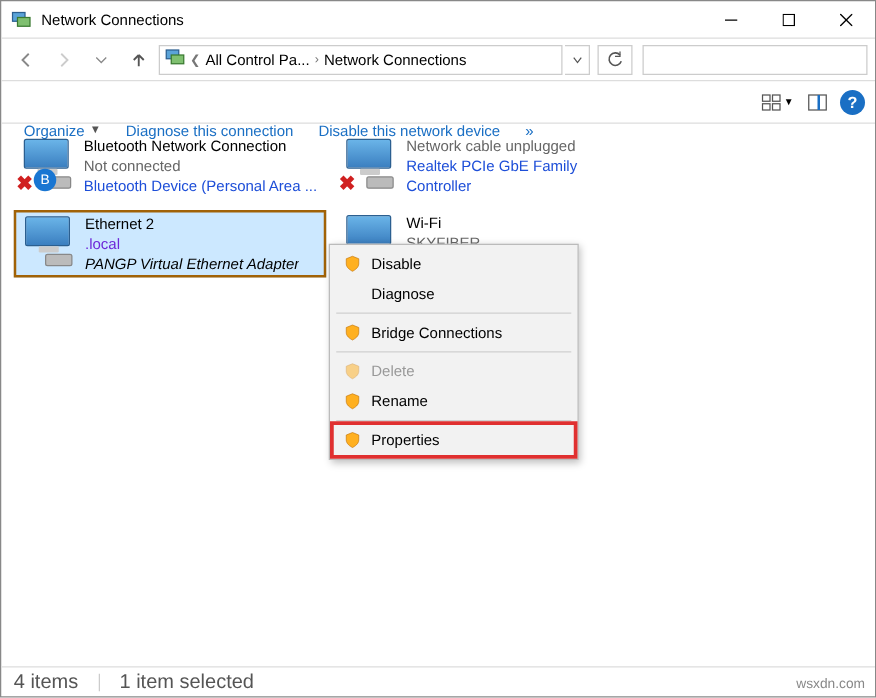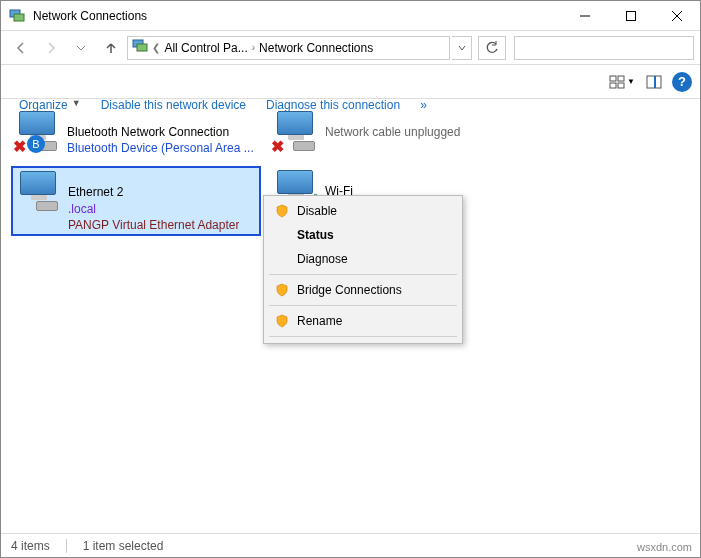--- a/index.html
+++ b/index.html
@@ -20,37 +20,37 @@
 .toolbar { height: 34px; display: flex; align-items: center; padding: 0 8px; border-bottom: 1px solid #ddd; font-size: 12px; }
 .tb-item { color: #1a6fc4; padding: 4px 10px; display: flex; align-items: flex-start; gap: 4px; margin-top: 46px; }
 .tb-item .arrow { font-size: 9px; color: #555; }
 .tb-right { margin-left: auto; display: flex; align-items: center; gap: 4px; }
 .view-btn { width: 28px; height: 24px; display: flex; align-items: center; justify-content: center; border: 1px solid transparent; }
 .help-btn { width: 20px; height: 20px; border-radius: 50%; background: #1a6fc4; color: #fff; display: flex; align-items: center; justify-content: center; font-size: 13px; font-weight: bold; }
 .content { position: relative; height: 430px; padding: 8px 10px; }
 .conn-grid { display: flex; flex-wrap: wrap; gap: 8px; }
 .conn { width: 250px; display: flex; gap: 6px; padding: 2px; }
 .conn.selected { background: #cce8ff; border: 1px solid #99d1ff; }
-.conn.highlighted { border: 2px solid #1d4ed8; padding: 1px; }
+.conn.highlighted { border: 2px solid #a16207; padding: 1px; }
 .conn-icon { width: 48px; height: 42px; position: relative; flex-shrink: 0; }
-.conn-text { font-size: 12px; line-height: 1.35; overflow: hidden; margin-top: 15px; }
+.conn-text { font-size: 12px; line-height: 1.35; overflow: hidden; }
 .conn-text .name { color: #000; }
 .conn-text .status { color: #666; }
 .conn-text .device { color: #1d4ed8; }
 .conn.selected .status, .conn.selected .device { color: #6d28d9; }
-.conn.highlighted .device { color: #7f1d1d; }
+.conn.highlighted .device { color: #000000; font-style: italic; }
 .ctx-menu { position: absolute; left: 262px; top: 96px; width: 200px; background: #f2f2f2; border: 1px solid #bbb; box-shadow: 2px 2px 6px rgba(0,0,0,0.25); padding: 3px; }
 .ctx-item { height: 24px; display: flex; align-items: center; padding: 0 8px; font-size: 12px; gap: 8px; }
 .ctx-item.bold { font-weight: bold; }
 .ctx-item.disabled { color: #999; }
 .ctx-item .shield { width: 14px; height: 14px; flex-shrink: 0; }
 .ctx-item .spacer { width: 14px; flex-shrink: 0; }
 .ctx-sep { height: 1px; background: #d0d0d0; margin: 3px 2px; }
 .ctx-item.highlighted { outline: 3px solid #e03030; outline-offset: 0; }
-.statusbar { position: absolute; bottom: 0; left: 0; right: 0; height: 24px; border-top: 1px solid #ddd; display: flex; align-items: center; padding: 0 10px; font-size: 12px; color: #555; gap: 16px; }
+.statusbar { position: absolute; bottom: 0; left: 0; right: 0; height: 24px; border-top: 1px solid #ddd; display: flex; align-items: center; padding: 0 10px; font-size: 16px; color: #555; gap: 16px; }
 .statusbar .divider { width: 1px; height: 14px; background: #ccc; }
 .watermark { position: absolute; bottom: 4px; right: 8px; font-size: 11px; color: #888; }
 
 .monitor { width: 36px; height: 24px; background: linear-gradient(#6ab4e8,#3b7fc0); border: 1px solid #2b5f90; border-radius: 2px; position: absolute; top: 2px; left: 6px; }
 .monitor::after { content:''; position:absolute; bottom:-6px; left:10px; width:16px; height:5px; background:#ccc; border-radius:1px; }
 .plug { position: absolute; bottom: 0; left: 22px; width: 22px; height: 10px; background: #bbb; border: 1px solid #888; border-radius: 2px; }
 .red-x { position: absolute; bottom: -2px; left: 0; width: 16px; height: 16px; color: #d02020; font-weight: bold; font-size: 16px; }
 .bt-badge { position: absolute; bottom: -2px; left: 14px; width: 18px; height: 18px; border-radius: 50%; background: #1976d2; color: #fff; display: flex; align-items: center; justify-content: center; font-size: 11px; }
 .wifi-bars { position: absolute; bottom: 0; right: 2px; display: flex; align-items: flex-end; gap: 1px; }
 .wifi-bars span { width: 3px; background: #4a8; display: block; }
@@ -130,22 +130,22 @@
       </svg>
     </div>
   <input class="searchbox" style="">
 </div>
 
 <div class="toolbar">
   <div class="tb-item">
       <span>Organize</span>
       <span class="arrow">▼</span>
     </div>
+  <div class="tb-item">Diagnose this connection</div>
   <div class="tb-item">Disable this network device</div>
-  <div class="tb-item">Diagnose this connection</div>
   <div class="tb-item">»</div>
   <div class="tb-right">
     <div class="view-btn">
         <svg width="16" height="14">
           <rect x="1" y="1" width="6" height="5" fill="none" stroke="#555"></rect>
           <rect x="9" y="1" width="6" height="5" fill="none" stroke="#555"></rect>
           <rect x="1" y="8" width="6" height="5" fill="none" stroke="#555"></rect>
           <rect x="9" y="8" width="6" height="5" fill="none" stroke="#555"></rect>
         </svg>
         <span class="arrow" style="font-size:8px;margin-left:2px">▼</span>
@@ -165,32 +165,34 @@
 
     <div class="conn">
       <div class="conn-icon">
         <div class="monitor"></div>
           <div class="plug"></div>
         <div class="red-x">✖</div>
         <div class="bt-badge">B</div>
       </div>
       <div class="conn-text">
         <div class="name">Bluetooth Network Connection</div>
+        <div class="status">Not connected</div>
         <div class="device">Bluetooth Device (Personal Area ...</div>
       </div>
     </div>
 
     <div class="conn">
       <div class="conn-icon">
         <div class="monitor"></div>
           <div class="plug"></div>
         <div class="red-x">✖</div>
       </div>
       <div class="conn-text">
         <div class="status">Network cable unplugged</div>
+        <div class="device">Realtek PCIe GbE Family Controller</div>
       </div>
     </div>
 
     <div class="conn selected highlighted">
       <div class="conn-icon">
         <div class="monitor"></div>
           <div class="plug"></div>
       </div>
       <div class="conn-text">
         <div class="name">Ethernet 2</div>
@@ -219,43 +221,51 @@
 
   </div>
 
   <div class="ctx-menu">
     <div class="ctx-item">
       <span class="shield"><svg viewBox="0 0 14 14" class="shield-svg">
             <path d="M7 1 L12 3 V7 C12 10 9 12 7 13 C5 12 2 10 2 7 V3 Z"></path>
           </svg></span>
       <span>Disable</span>
     </div>
-    <div class="ctx-item bold">
-      <span class="spacer"></span>
-      <span>Status</span>
-    </div>
     <div class="ctx-item">
       <span class="spacer"></span>
       <span>Diagnose</span>
     </div>
     <div class="ctx-sep"></div>
     <div class="ctx-item">
       <span class="shield"><svg viewBox="0 0 14 14" class="shield-svg">
             <path d="M7 1 L12 3 V7 C12 10 9 12 7 13 C5 12 2 10 2 7 V3 Z"></path>
           </svg></span>
       <span>Bridge Connections</span>
     </div>
     <div class="ctx-sep"></div>
+    <div class="ctx-item disabled">
+      <span class="shield"><svg viewBox="0 0 14 14" class="shield-svg" style="opacity:.5">
+            <path d="M7 1 L12 3 V7 C12 10 9 12 7 13 C5 12 2 10 2 7 V3 Z"></path>
+          </svg></span>
+      <span>Delete</span>
+    </div>
     <div class="ctx-item">
       <span class="shield"><svg viewBox="0 0 14 14" class="shield-svg">
             <path d="M7 1 L12 3 V7 C12 10 9 12 7 13 C5 12 2 10 2 7 V3 Z"></path>
           </svg></span>
       <span>Rename</span>
     </div>
     <div class="ctx-sep"></div>
+    <div class="ctx-item highlighted">
+      <span class="shield"><svg viewBox="0 0 14 14" class="shield-svg">
+            <path d="M7 1 L12 3 V7 C12 10 9 12 7 13 C5 12 2 10 2 7 V3 Z"></path>
+          </svg></span>
+      <span>Properties</span>
+    </div>
   </div>
 </div>
 
 <div class="statusbar">
   <span>4 items</span>
   <span class="divider"></span>
   <span>1 item selected</span>
 </div>
 
 <div class="watermark">wsxdn.com</div>

